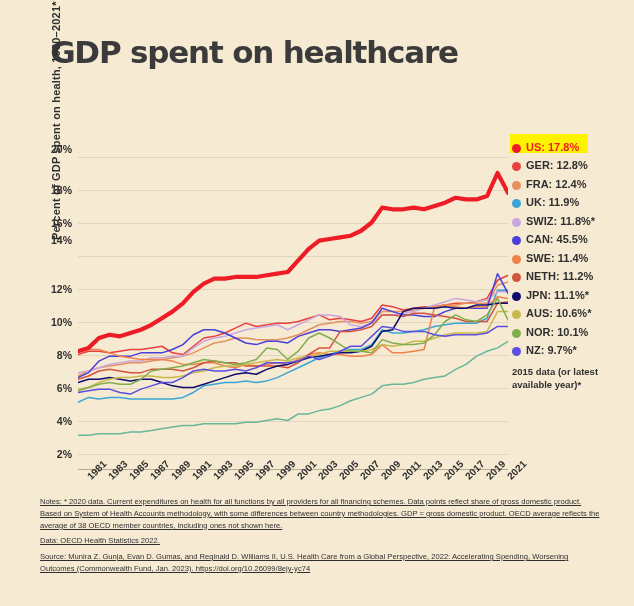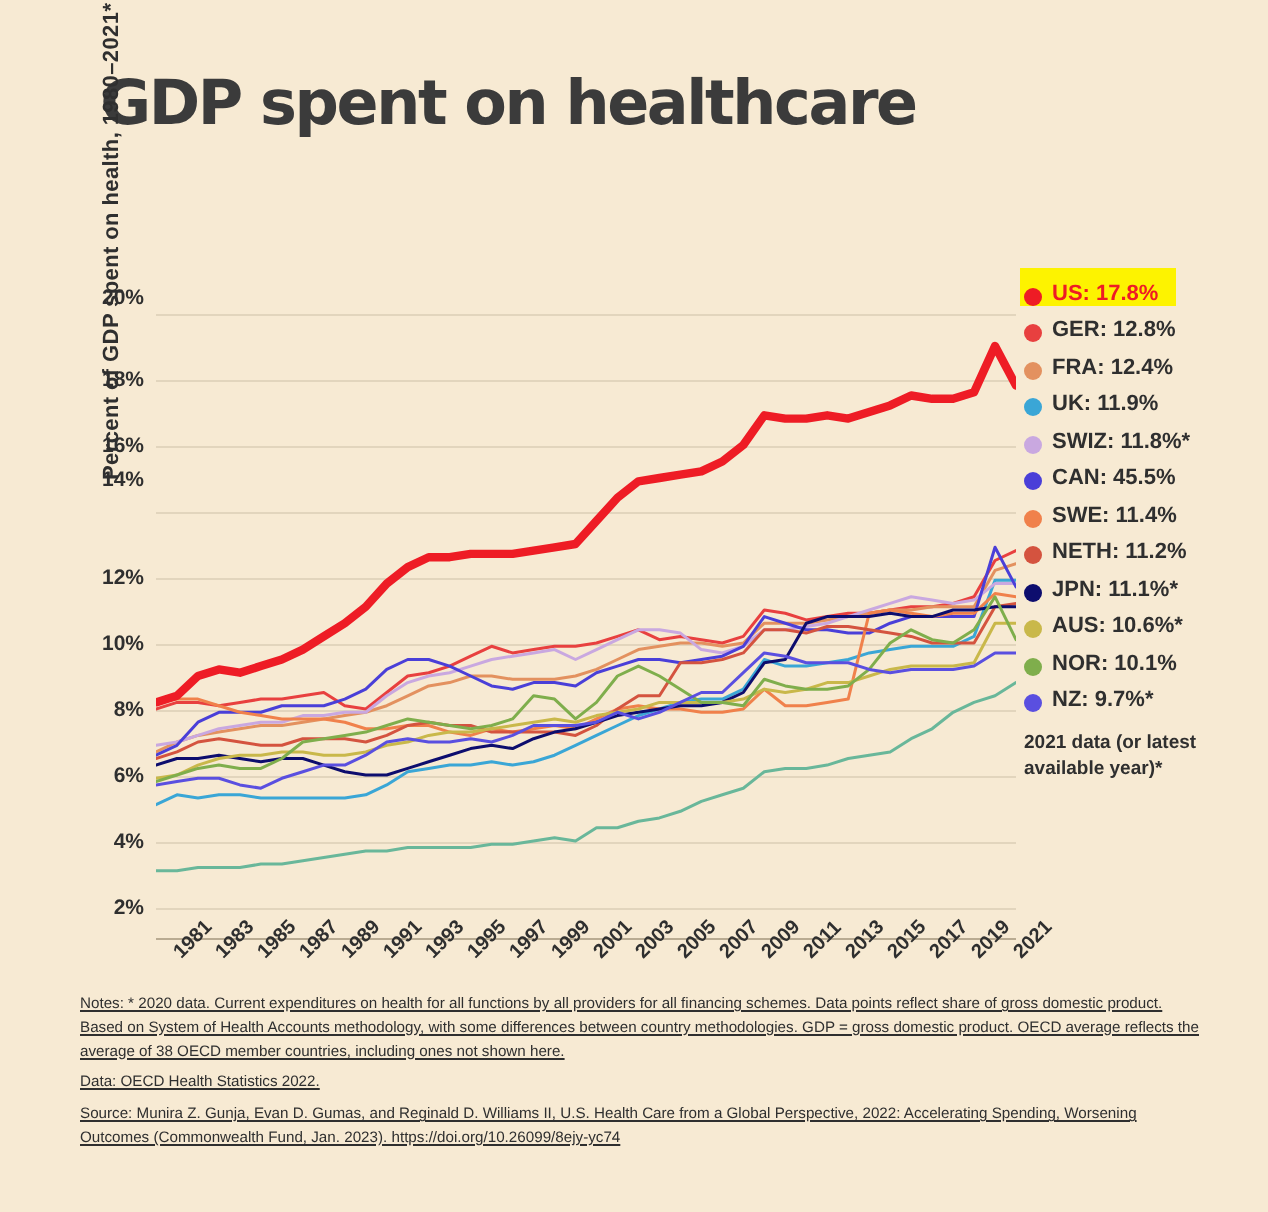--- a/index.html
+++ b/index.html
@@ -255,21 +255,21 @@
         <span>AUS: 10.6%*</span>
       </div>
       <div class="legend-row">
         <span class="legend-dot" style="background: rgb(127, 174, 76);"></span>
         <span>NOR: 10.1%</span>
       </div>
       <div class="legend-row">
         <span class="legend-dot" style="background: rgb(90, 79, 224);"></span>
         <span>NZ: 9.7%*</span>
       </div>
-      <div class="legend-note">2021 data (or latest available year)*</div>
+      <div class="legend-note">2015 data (or latest available year)*</div>
     </div>
 
   <div class="notes" id="notes">
       <p>Notes: * 2020 data. Current expenditures on health for all functions by all providers for all financing schemes. Data points reflect share of gross domestic product. Based on System of Health Accounts methodology, with some differences between country methodologies. GDP = gross domestic product. OECD average reflects the average of 38 OECD member countries, including ones not shown here.</p>
       <p>Data: OECD Health Statistics 2022.</p>
       <p>Source: Munira Z. Gunja, Evan D. Gumas, and Reginald D. Williams II, U.S. Health Care from a Global Perspective, 2022: Accelerating Spending, Worsening Outcomes (Commonwealth Fund, Jan. 2023). https://doi.org/10.26099/8ejy-yc74</p>
     </div>
 
 </div>
 

